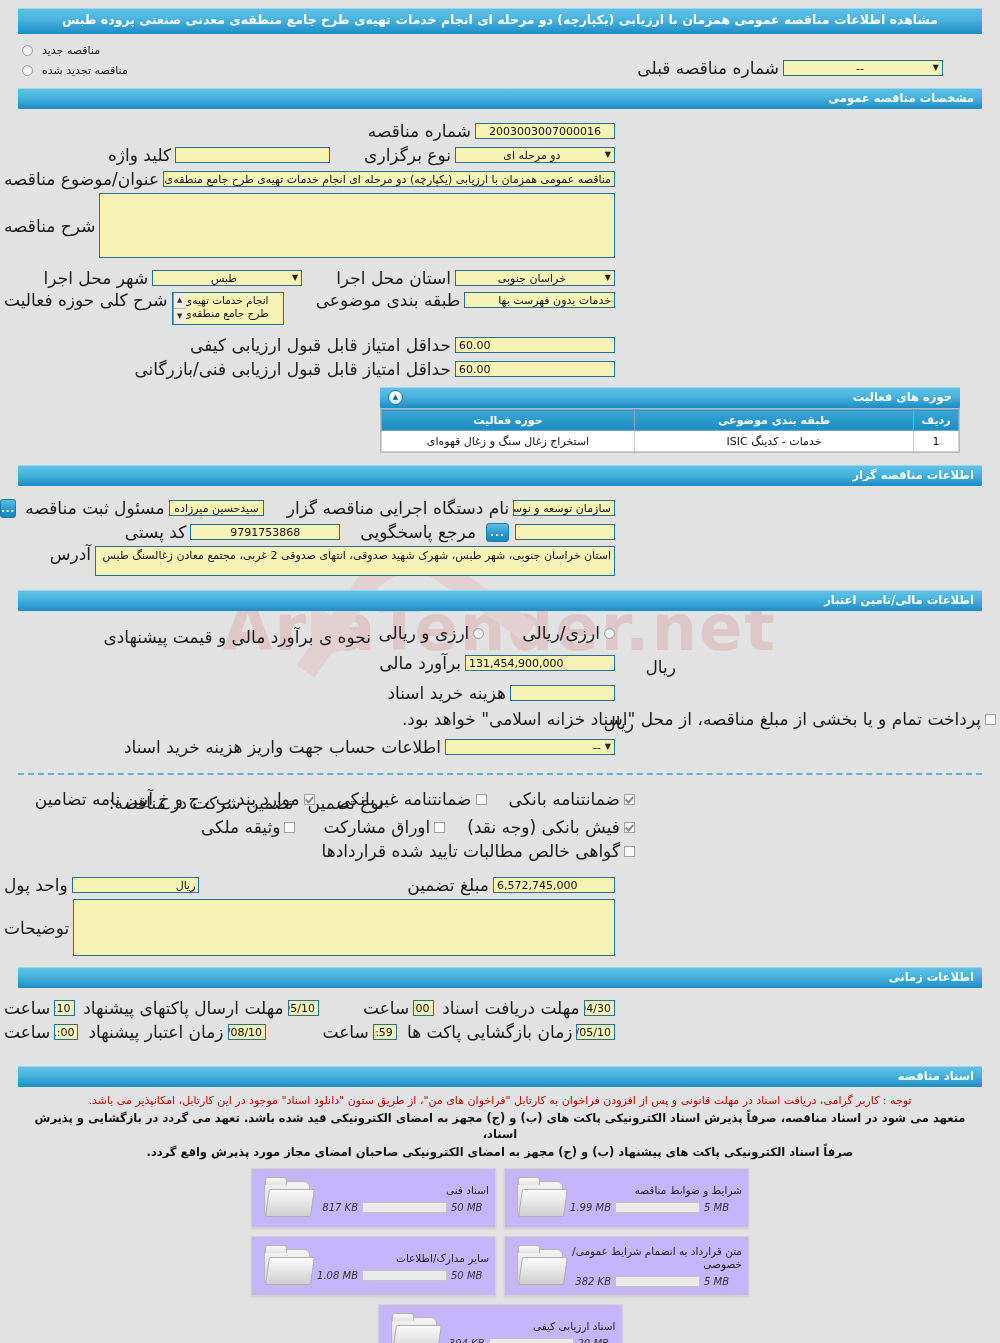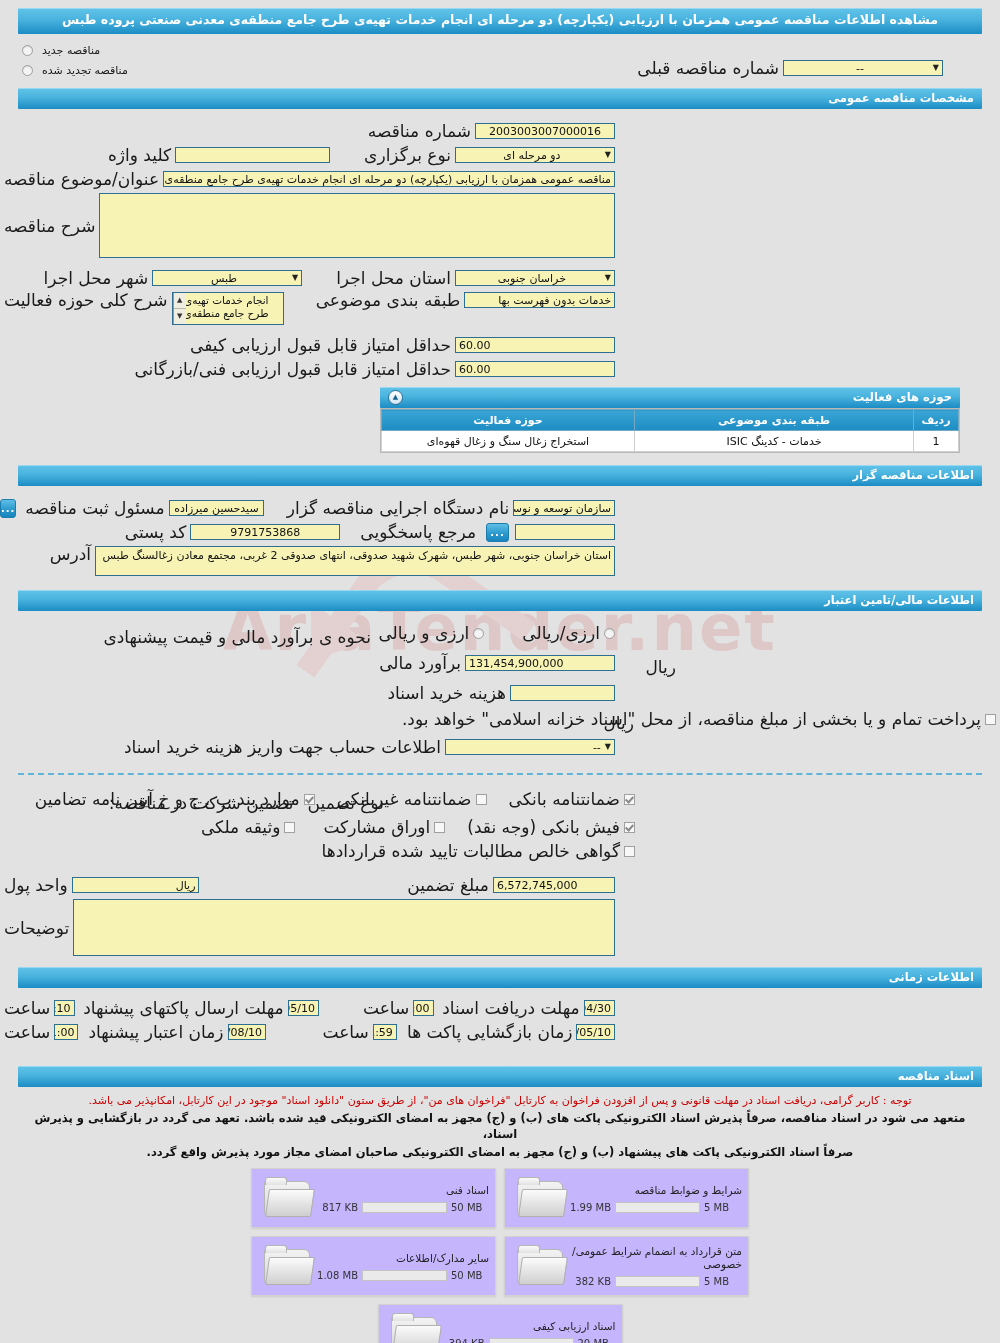--- a/index.html
+++ b/index.html
@@ -170,21 +170,21 @@
     border:1px solid #b6b6b6;border-bottom:none;border-radius:3px 3px 0 0;
   }
   .folder .front{
     position:absolute;left:5px;top:12px;width:44px;height:26px;
     background:linear-gradient(to bottom,#fbfbfb,#cfcfcf);
     border:1px solid #b0b0b0;border-radius:2px;
     transform:skewX(-8deg);
   }
   .cardbody{flex:1;display:flex;flex-direction:column;justify-content:center;gap:5px;}
   .cardtitle{font-size:10.5px;color:#222;text-align:right;line-height:13px;}
-  .meter{display:flex;gap:4px;direction:ltr;justify-content:flex-start;}
+  .meter{display:flex;gap:4px;direction:ltr;justify-content:flex-start;font-style:italic;}
   .meter .used{font-size:10px;color:#333;min-width:46px;text-align:right;}
   .meter .track{
     flex:1;height:11px;background:#eaeaea;border:1px solid #c4c4c4;
     box-sizing:border-box;position:relative;overflow:hidden;
   }
   .meter .fill{height:100%;background:linear-gradient(to bottom,#9ada53,#71c62f);}
   .meter .max{font-size:10px;color:#333;min-width:38px;text-align:left;}
 </style>
 </head>
 <body>

